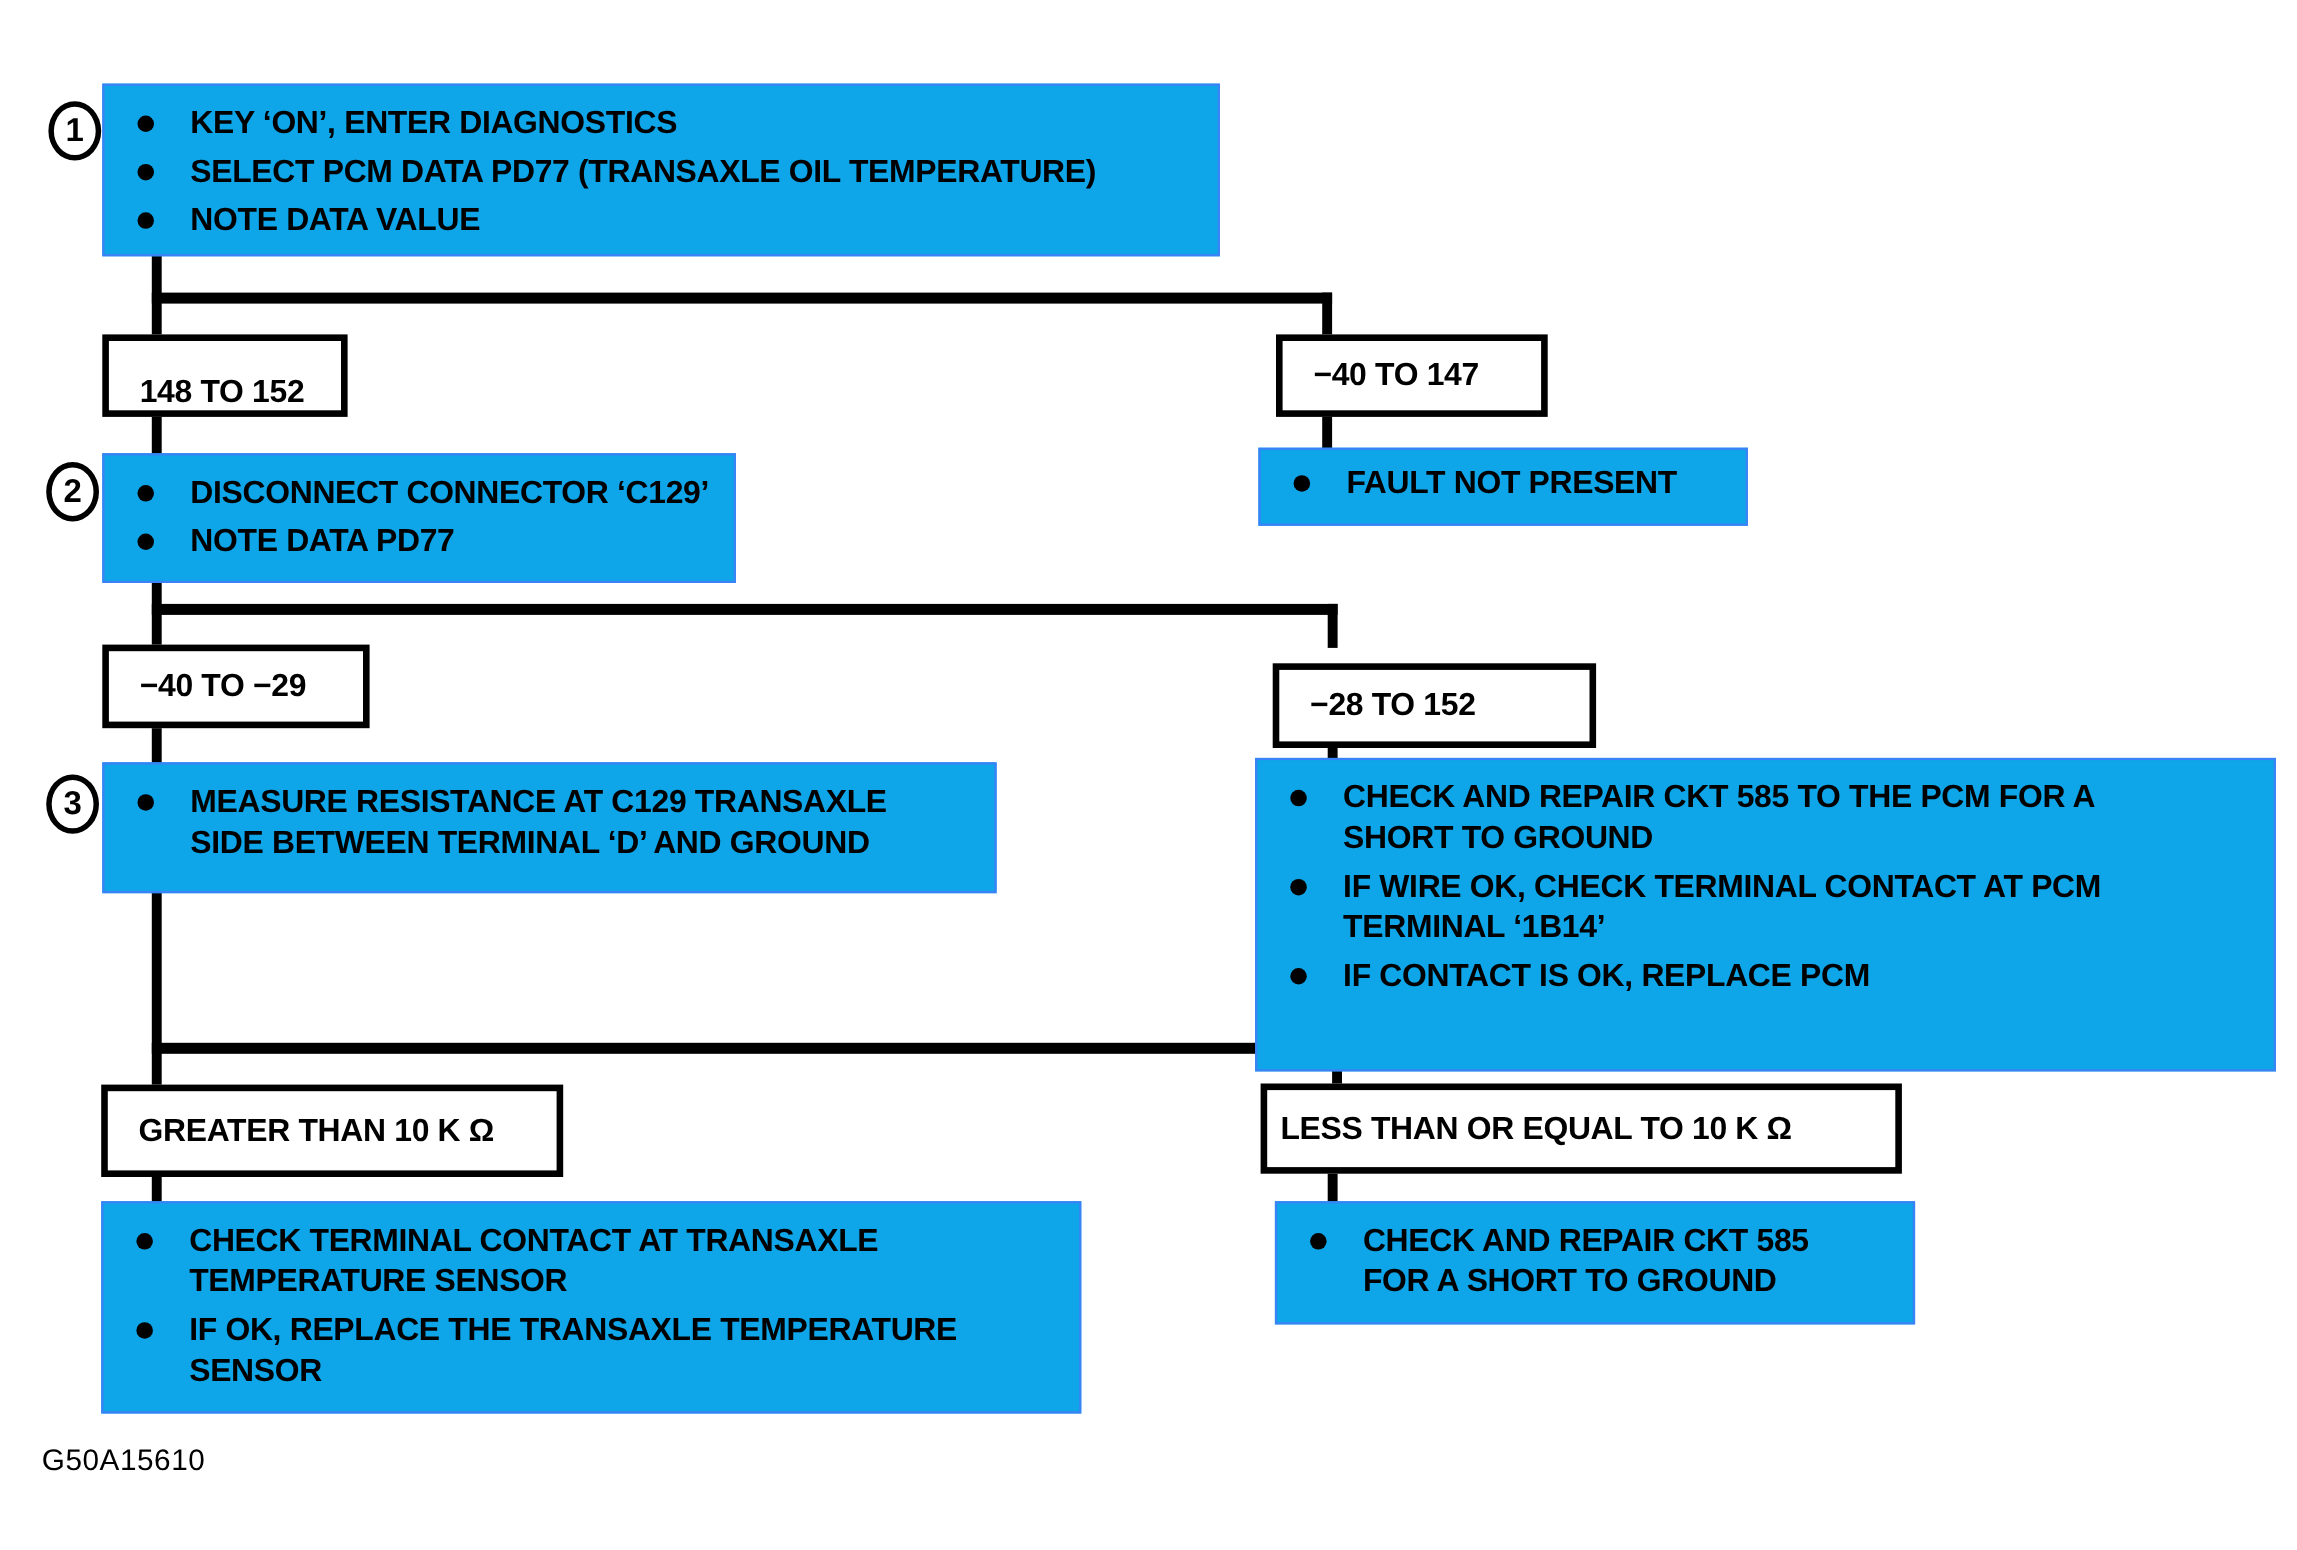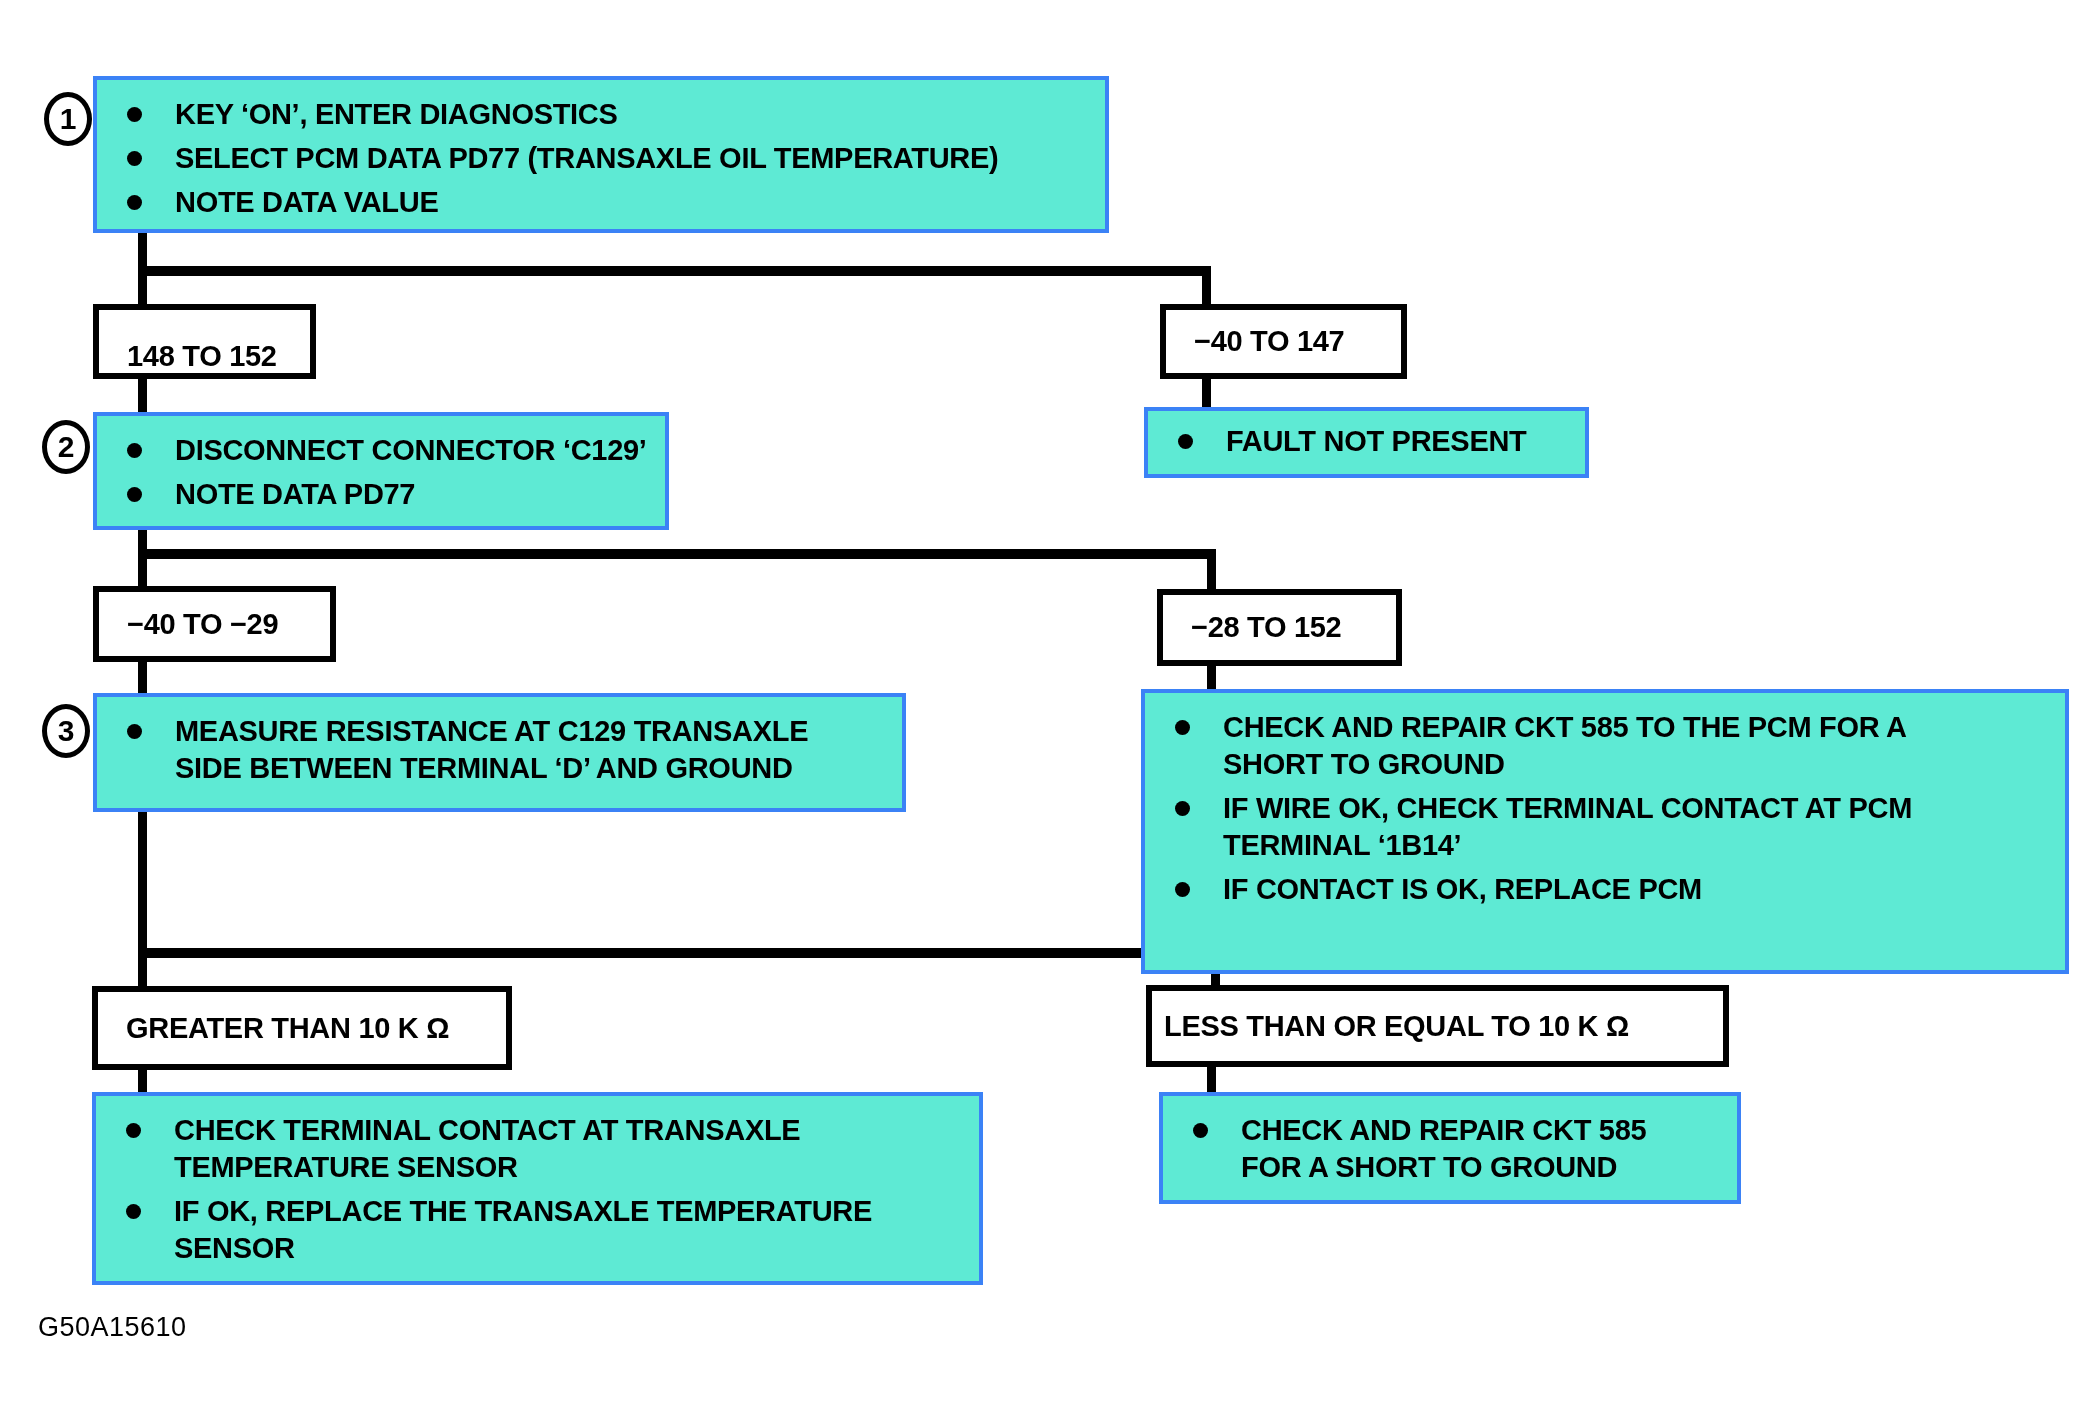--- a/index.html
+++ b/index.html
@@ -4,22 +4,22 @@
 <style>
   * { margin: 0; padding: 0; box-sizing: border-box; }
   html, body { background: #ffffff; }
   body { font-family: "Liberation Sans", sans-serif; color: #000; }
 
   .canvas { position: relative; width: 2088px; height: 1409px; background: #fff; overflow: hidden; }
 
   
   .box {
     position: absolute;
-    background: #5eead4;
-    border: 4px solid #3b82f6;
+    background: #0ea5e9;
+    border: 2px solid #3b82f6;
     padding: 16px 18px 10px 30px;
   }
   .bullets { display: flex; flex-direction: column; gap: 7px; }
   .bullet-row { display: flex; align-items: flex-start; }
   .dot {
     flex: 0 0 15px; width: 15px; height: 15px;
     border-radius: 50%; background: #000;
     margin-top: 11px; margin-right: 33px;
   }
   .btext { font-size: 29px; font-weight: 700; line-height: 37px; letter-spacing: -0.3px; }
@@ -53,21 +53,21 @@
 
   
   #box-step1   { left: 93px;   top: 76px;   width: 1016px; height: 157px; }
   #circle-1    { left: 44px;   top: 92px; }
   #cond-148    { left: 93px;   top: 304px;  width: 223px;  height: 75px; align-items: flex-end; }
   #cond-m40-147{ left: 1144px; top: 304px;  width: 247px;  height: 75px; margin-left: 16px; }
   #box-step2   { left: 93px;   top: 412px;  width: 576px;  height: 118px; }
   #circle-2    { left: 42px;   top: 420px; }
   #box-fault   { left: 1144px; top: 407px;  width: 445px;  height: 71px; padding-top: 12px; }
   #cond-m40-m29{ left: 93px;   top: 586px;  width: 243px;  height: 76px; }
-  #cond-m28-152{ left: 1157px; top: 589px;  width: 245px;  height: 77px; }
+  #cond-m28-152{ left: 1157px; top: 603px;  width: 294px;  height: 77px; }
   #box-step3   { left: 93px;   top: 693px;  width: 813px;  height: 119px; }
   #circle-3    { left: 42px;   top: 704px; }
   #box-pcm     { left: 1141px; top: 689px;  width: 928px;  height: 285px; }
   #cond-gt10k  { left: 92px;   top: 986px;  width: 420px;  height: 84px; align-items: center; }
   #cond-le10k  { left: 1146px; top: 985px;  width: 583px;  height: 82px; padding-left: 12px; }
   #box-sensor  { left: 92px;   top: 1092px; width: 891px;  height: 193px; }
   #box-ckt585  { left: 1159px; top: 1092px; width: 582px;  height: 112px; }
 
   
   #connA-v1 { left: 138px;  top: 229px;  width: 9px;    height: 79px; }

